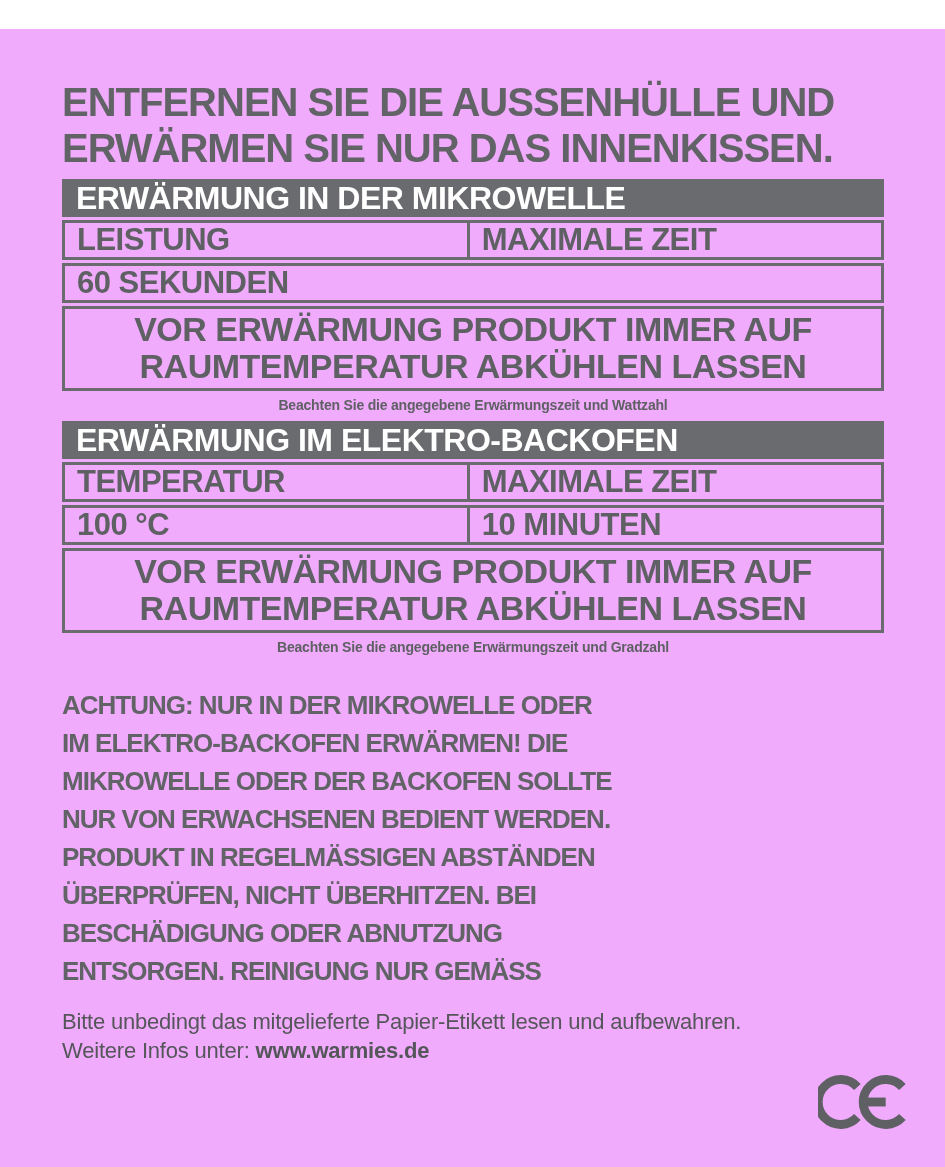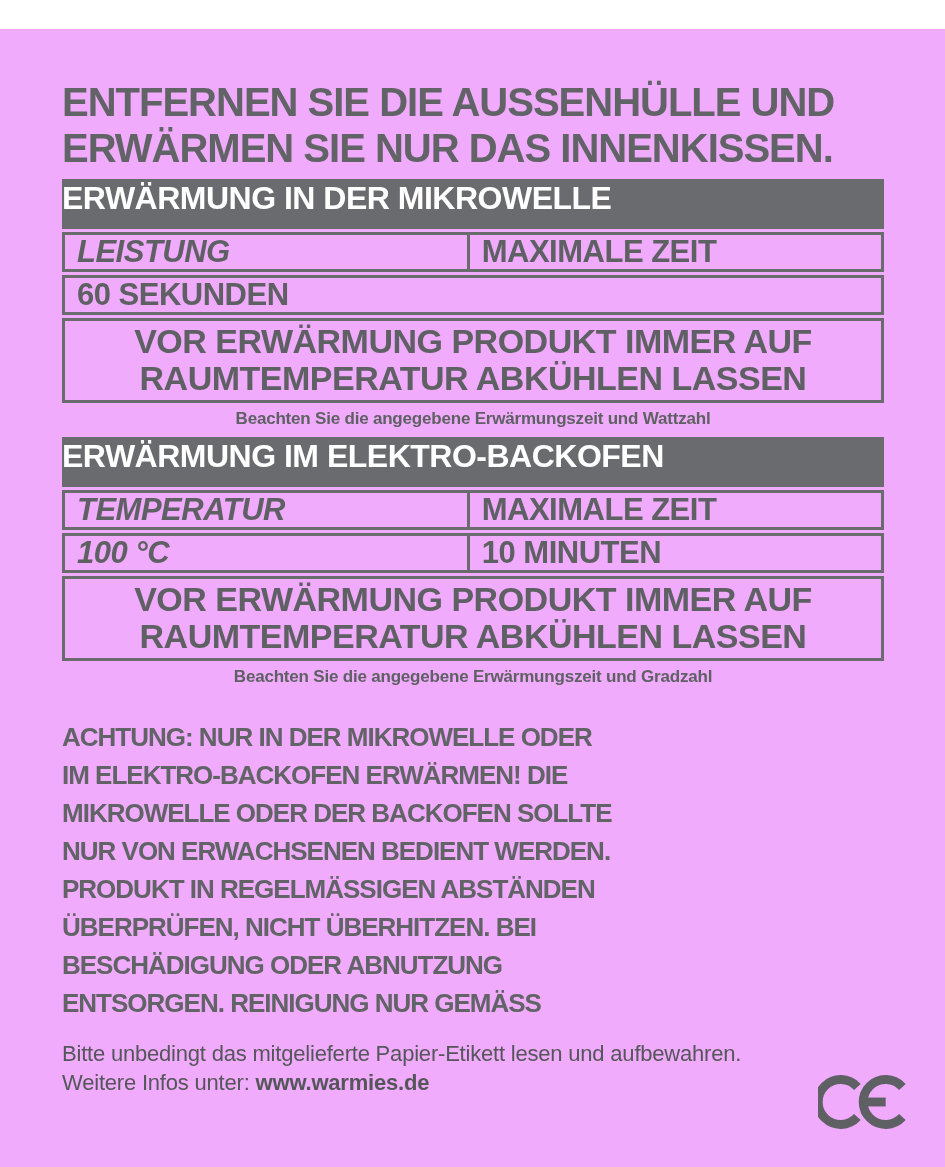--- a/index.html
+++ b/index.html
@@ -10,38 +10,38 @@
   }
   .content{position:absolute;left:62px;top:0;width:822px;}
 
   
   .heading{margin-top:50px;font-size:40px;font-weight:700;line-height:46px;letter-spacing:-1px;color:#626367;}
   .heading div{white-space:nowrap;}
 
   
   .tbl{margin-top:8px;}
   .tbl-titlebar{
-    background:#6a6b6e;color:#ffffff;height:50px;line-height:38px;
-    font-size:32px;font-weight:700;letter-spacing:-0.5px;
+    background:#6a6b6e;color:#ffffff;height:38px;line-height:38px;
+    font-size:32px;font-weight:700;letter-spacing:-0.5px;padding-left:14px;
     white-space:nowrap;box-sizing:border-box;
   }
   .tbl-row{
     display:flex;border:3px solid #6a6b6e;height:40px;margin-top:3px;
     box-sizing:border-box;font-size:31px;font-weight:700;letter-spacing:-0.5px;color:#5f6064;
   }
   .tbl-cell{line-height:34px;padding-left:12px;white-space:nowrap;overflow:hidden;box-sizing:border-box;}
-  .tbl-cell.c1{width:49.6%;border-right:3px solid #6a6b6e;font-style:italic;}
+  .tbl-cell.c1{width:49.6%;border-right:3px solid #6a6b6e;}
   .tbl-cell.c2{flex:1;}
   .tbl-notice{
     border:3px solid #6a6b6e;margin-top:3px;text-align:center;
     font-size:34px;font-weight:700;letter-spacing:-0.5px;line-height:37px;
     padding:2px 0 3px 0;color:#5f6064;box-sizing:border-box;
   }
   .tbl-caption{
-    margin-top:6px;text-align:center;font-size:17px;font-weight:700;
+    margin-top:6px;text-align:center;font-size:14px;font-weight:700;
     letter-spacing:-0.2px;color:#5f6064;
   }
 
   
   .warning{margin-top:31px;font-size:26px;font-weight:700;line-height:38px;letter-spacing:-1px;color:#626367;}
   .warning div{white-space:nowrap;}
 
   
   .footer{margin-top:17px;font-size:22px;font-weight:400;line-height:29px;letter-spacing:-0.2px;color:#55565a;}
   .footer div{white-space:nowrap;}

